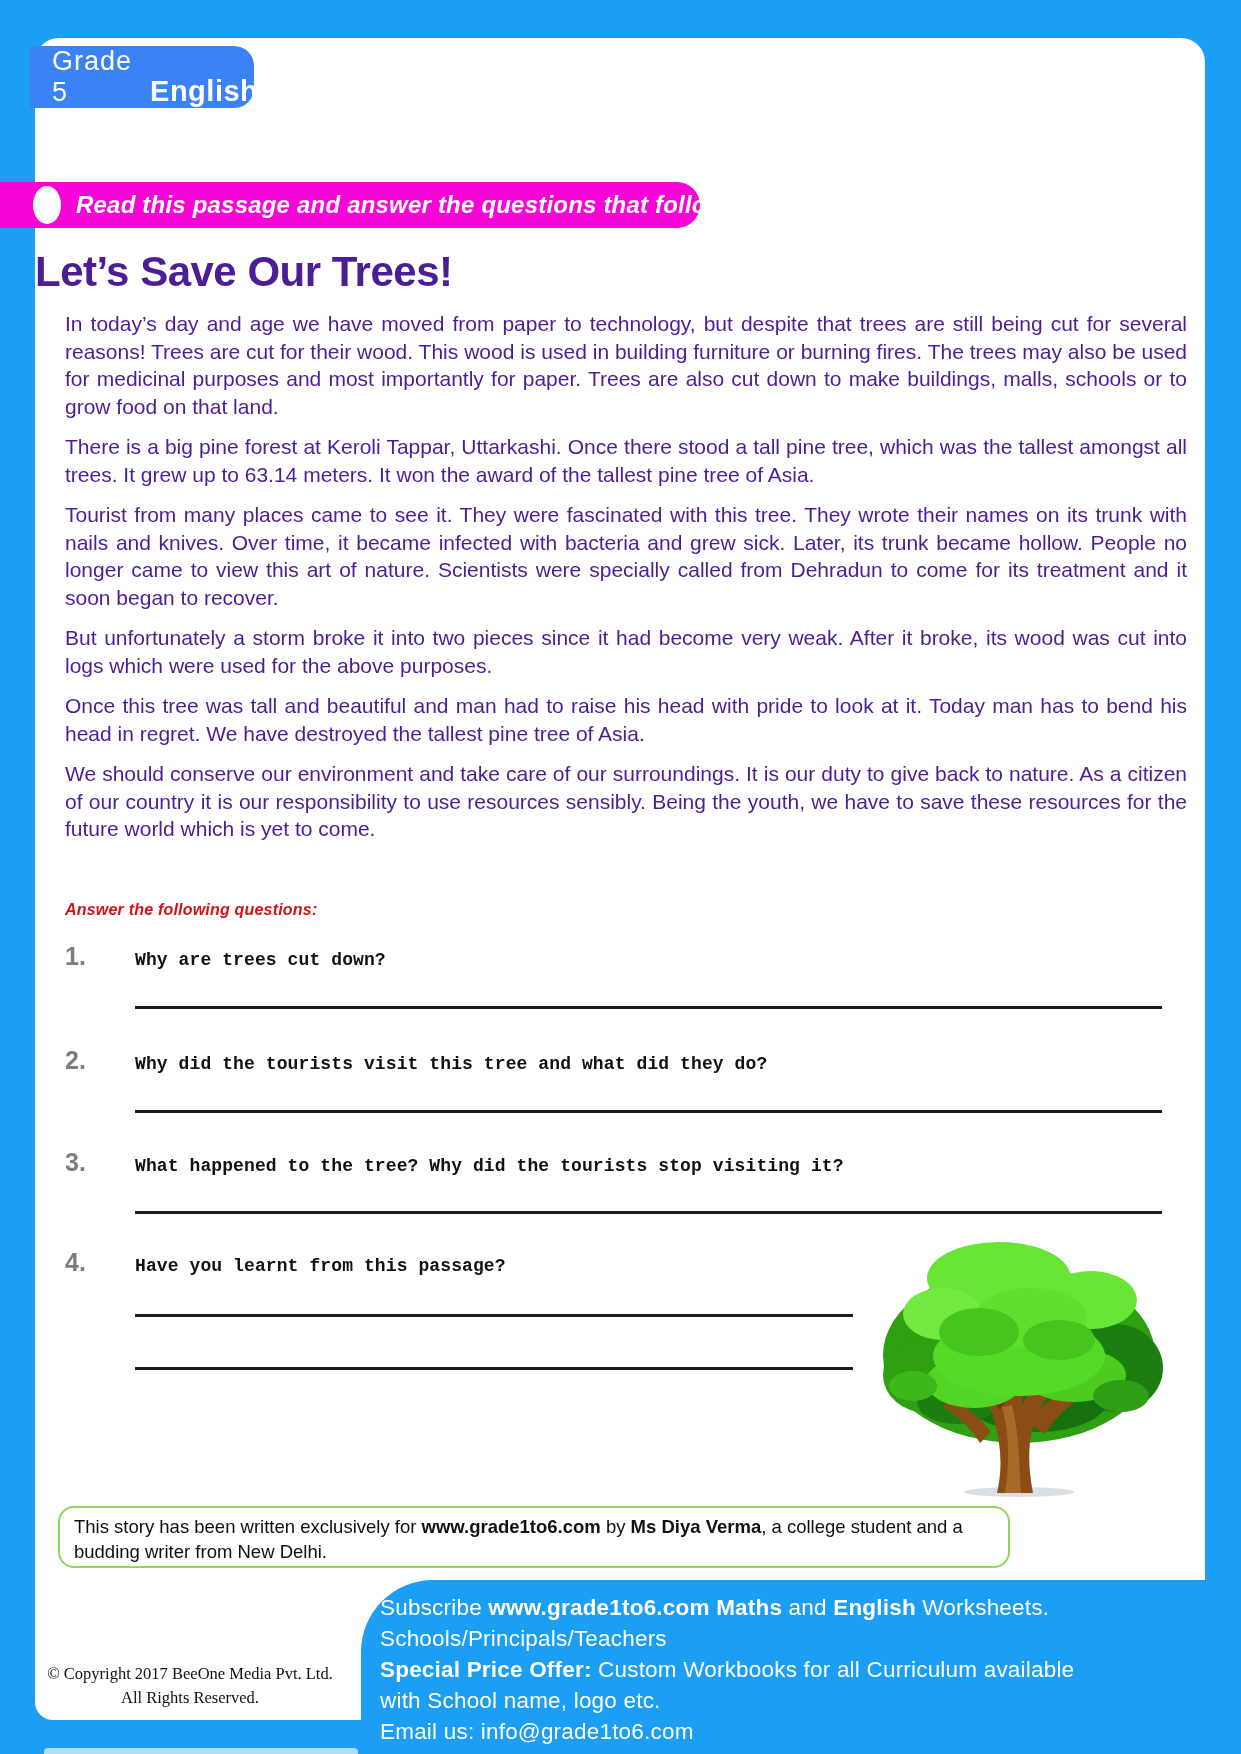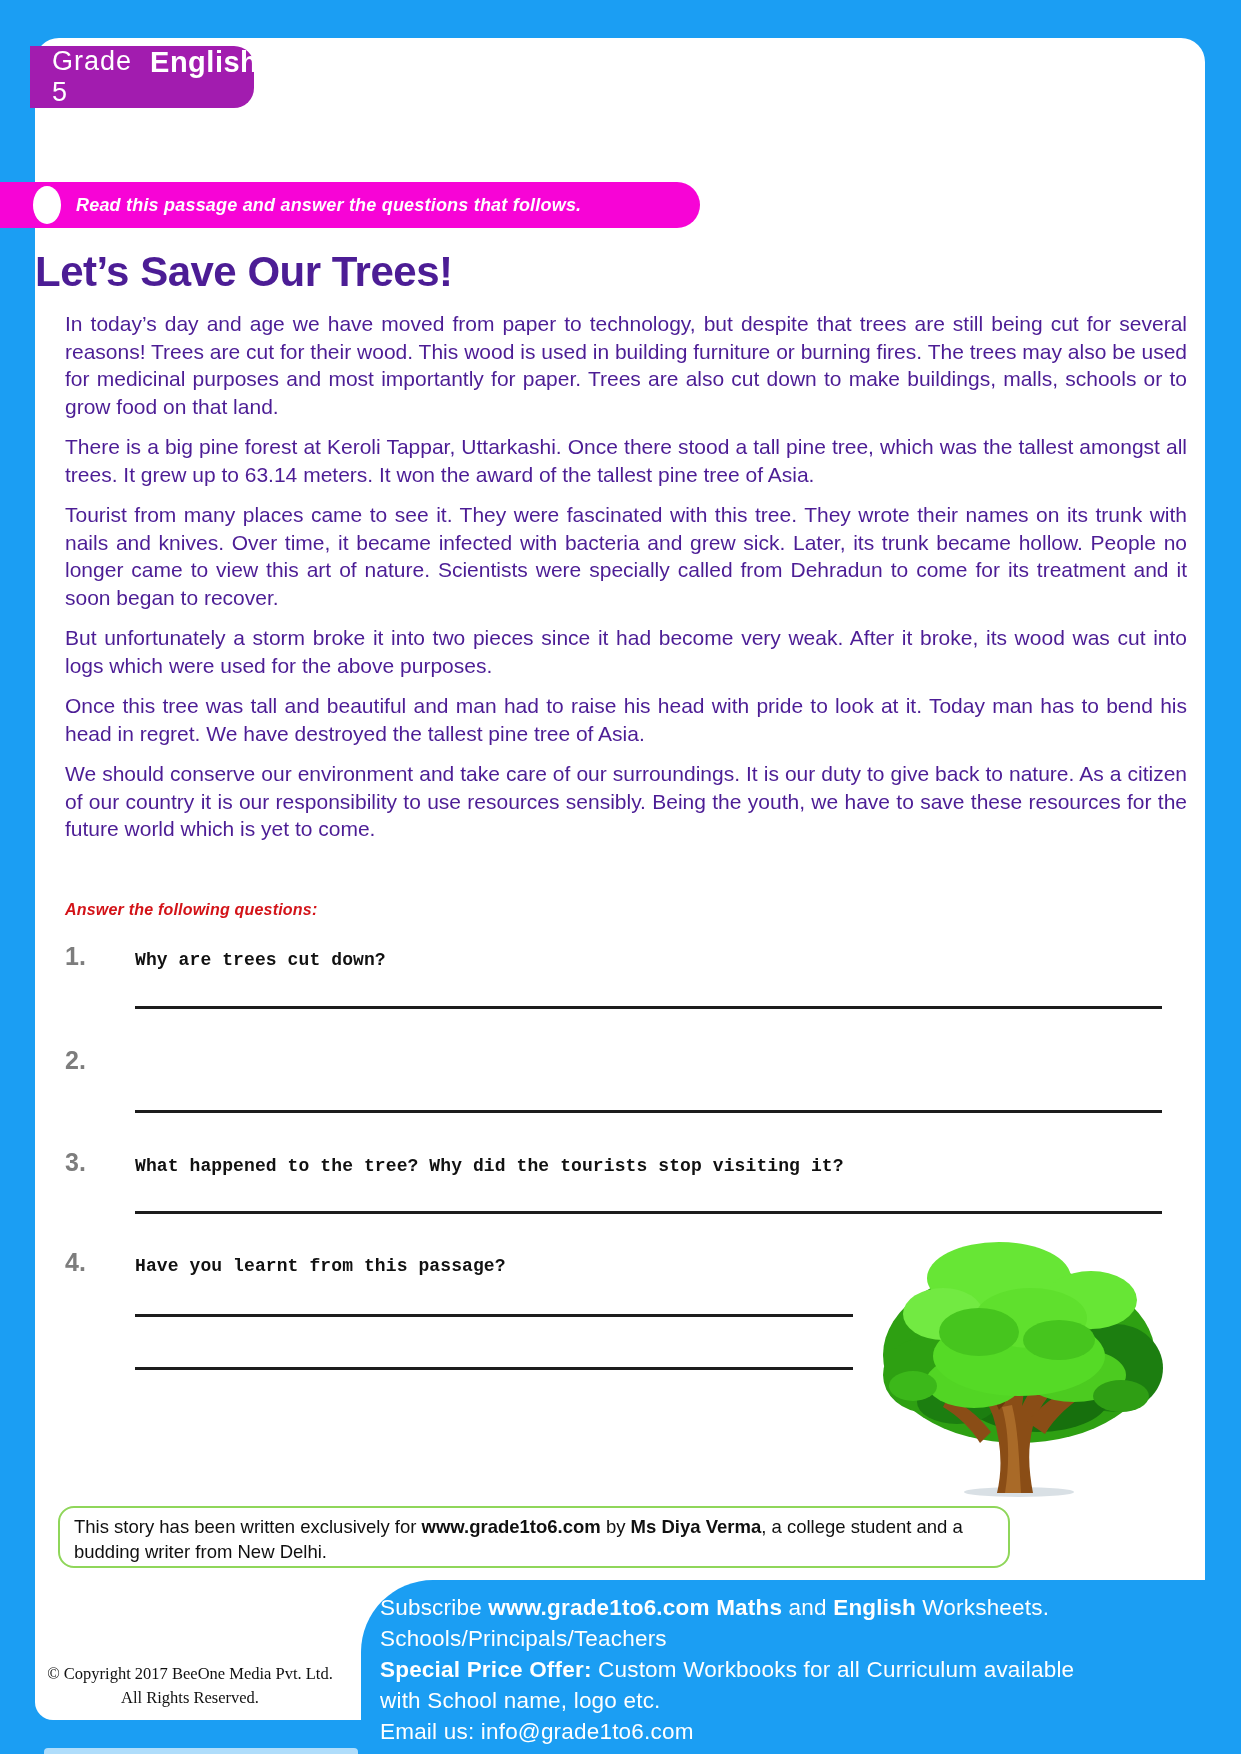--- a/index.html
+++ b/index.html
@@ -9,37 +9,37 @@
     background:#1b9ef3; overflow:hidden;
     font-family:"Liberation Sans", sans-serif;
   }
   .content {
     position:absolute; left:35px; top:38px; width:1170px; height:1682px;
     background:#ffffff; border-radius:24px 24px 18px 18px;
   }
   
   .badge {
     position:absolute; left:30px; top:46px; width:224px; height:62px;
-    background:#a21caf; border-radius:0 20px 20px 0;
-    display:flex; align-items:flex-start; padding-left:22px; gap:18px;
+    background:#3b82f6; border-radius:0 20px 20px 0;
+    display:flex; align-items:flex-end; padding-left:22px; gap:18px;
   }
   .badge .grade { color:#ffffff; font-size:27px; font-weight:400; letter-spacing:1px; }
   .badge .subject { color:#ffffff; font-size:29px; font-weight:700; letter-spacing:0.5px; }
   
   .banner {
     position:absolute; left:0; top:182px; width:700px; height:46px;
     background:#f704d6; border-radius:0 23px 23px 0;
   }
   .banner .oval {
     position:absolute; left:33px; top:4px; width:28px; height:38px;
     background:#ffffff; border-radius:50%;
   }
   .banner .btext {
     position:absolute; left:76px; top:0; height:46px; display:flex; align-items:center;
-    color:#ffffff; font-size:18px; font-weight:700; font-style:italic; letter-spacing:0.2px;
+    color:#ffffff; font-size:24px; font-weight:700; font-style:italic; letter-spacing:0.2px;
     white-space:nowrap;
   }
   .title {
     position:absolute; left:35px; top:248px; width:1170px;
     text-align:left; color:#4c1d95; font-size:42px; font-weight:700; letter-spacing:-0.5px;
   }
   .passage {
     position:absolute; left:65px; top:310px; width:1122px; height:585px; overflow:hidden;
     color:#4c1d95; font-size:21px; line-height:27.5px; text-align:justify;
   }
@@ -114,20 +114,21 @@
   <div class="qhead">Answer the following questions:</div>
 
   <div class="q" style="top:942px;">
     <span class="qnum">1.</span>
     <span class="qtext">Why are trees cut down?</span>
   </div>
   <div class="aline" style="top:1006px; width:1027px;"></div>
 
   <div class="q" style="top:1046px;">
     <span class="qnum">2.</span>
+    <span class="qtext">Why did the tourists visit this tree and what did they do?</span>
   </div>
   <div class="aline" style="top:1110px; width:1027px;"></div>
 
   <div class="q" style="top:1148px;">
     <span class="qnum">3.</span>
     <span class="qtext">What happened to the tree? Why did the tourists stop visiting it?</span>
   </div>
   <div class="aline" style="top:1211px; width:1027px;"></div>
 
   <div class="q" style="top:1248px;">

